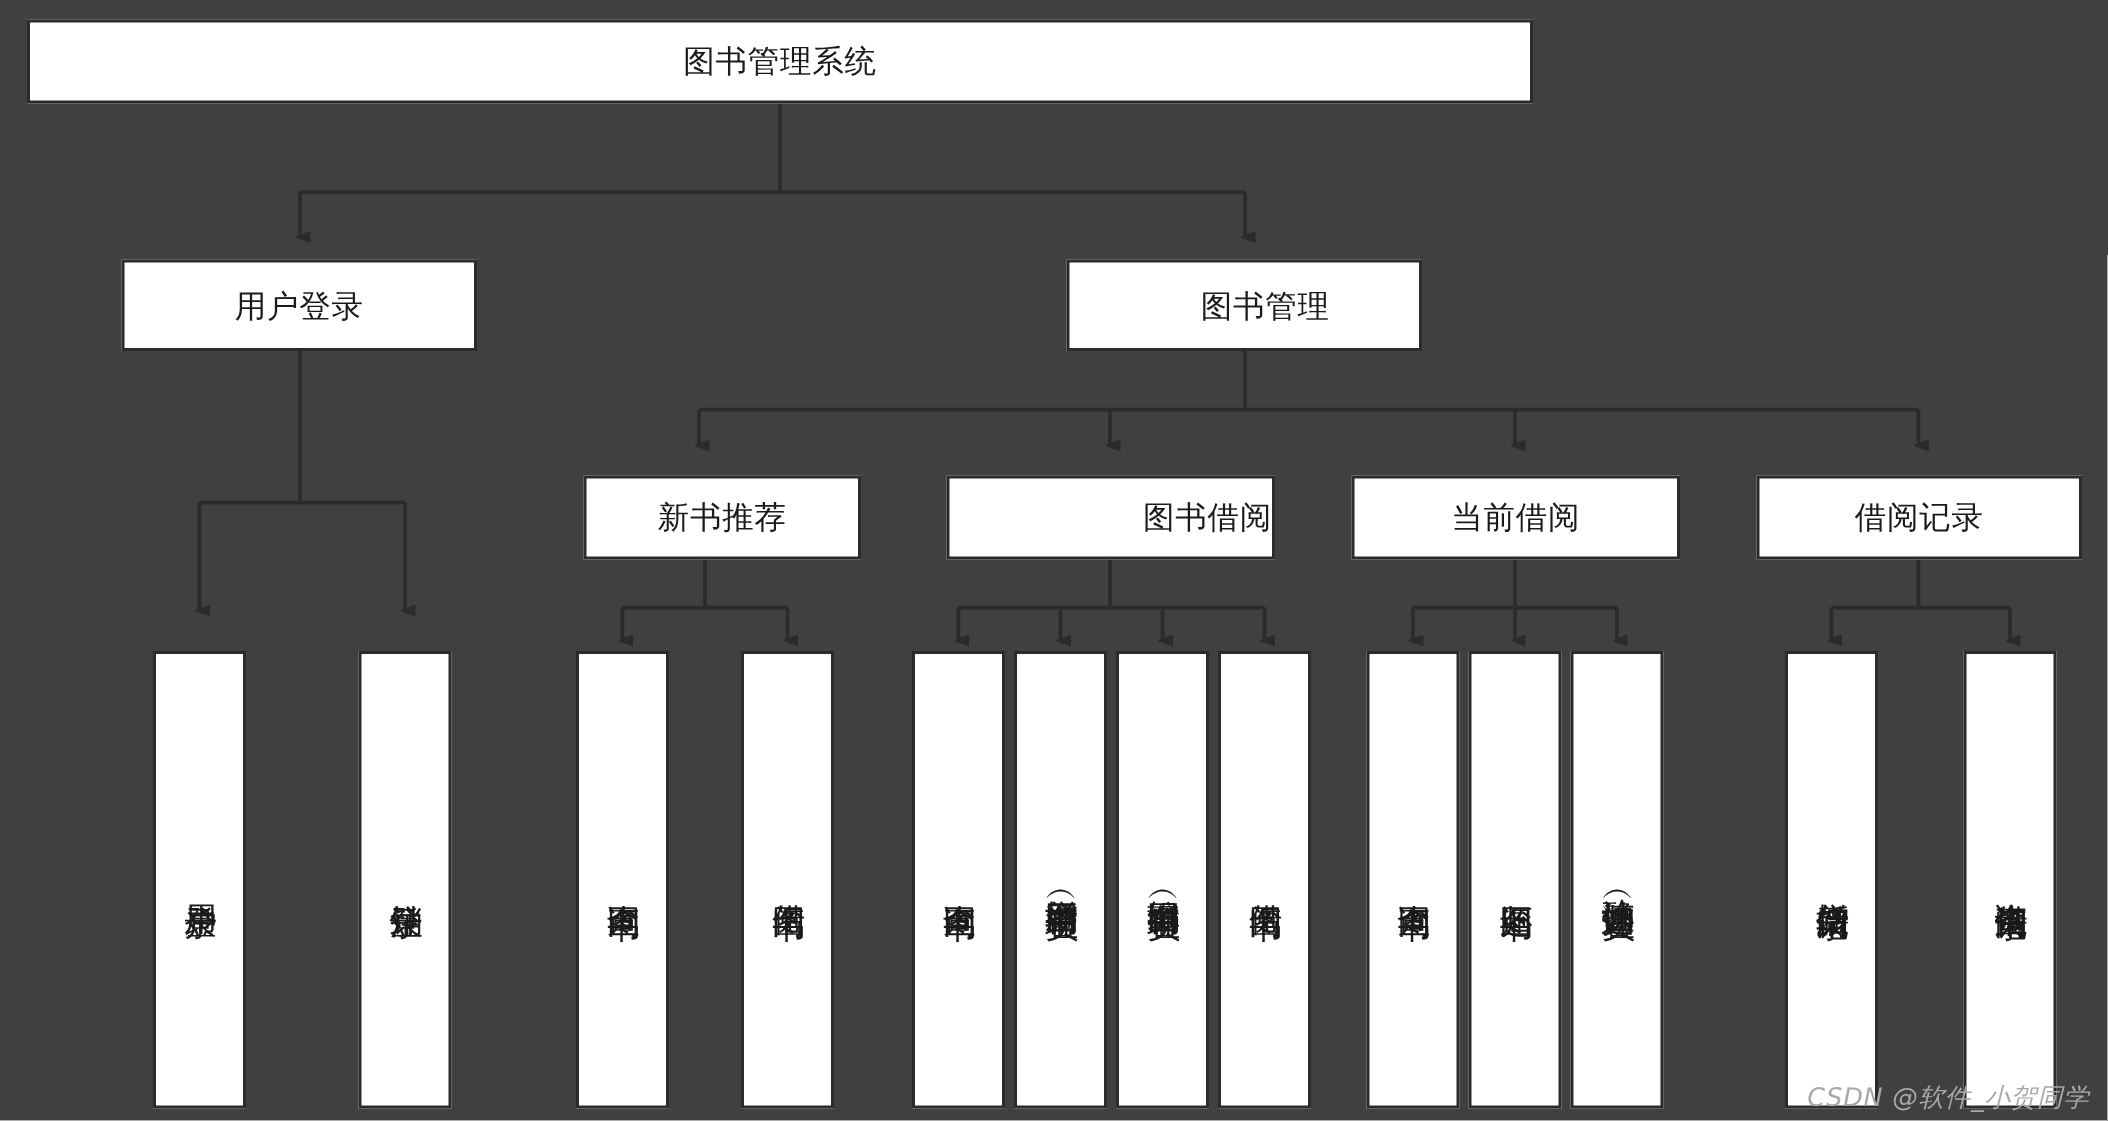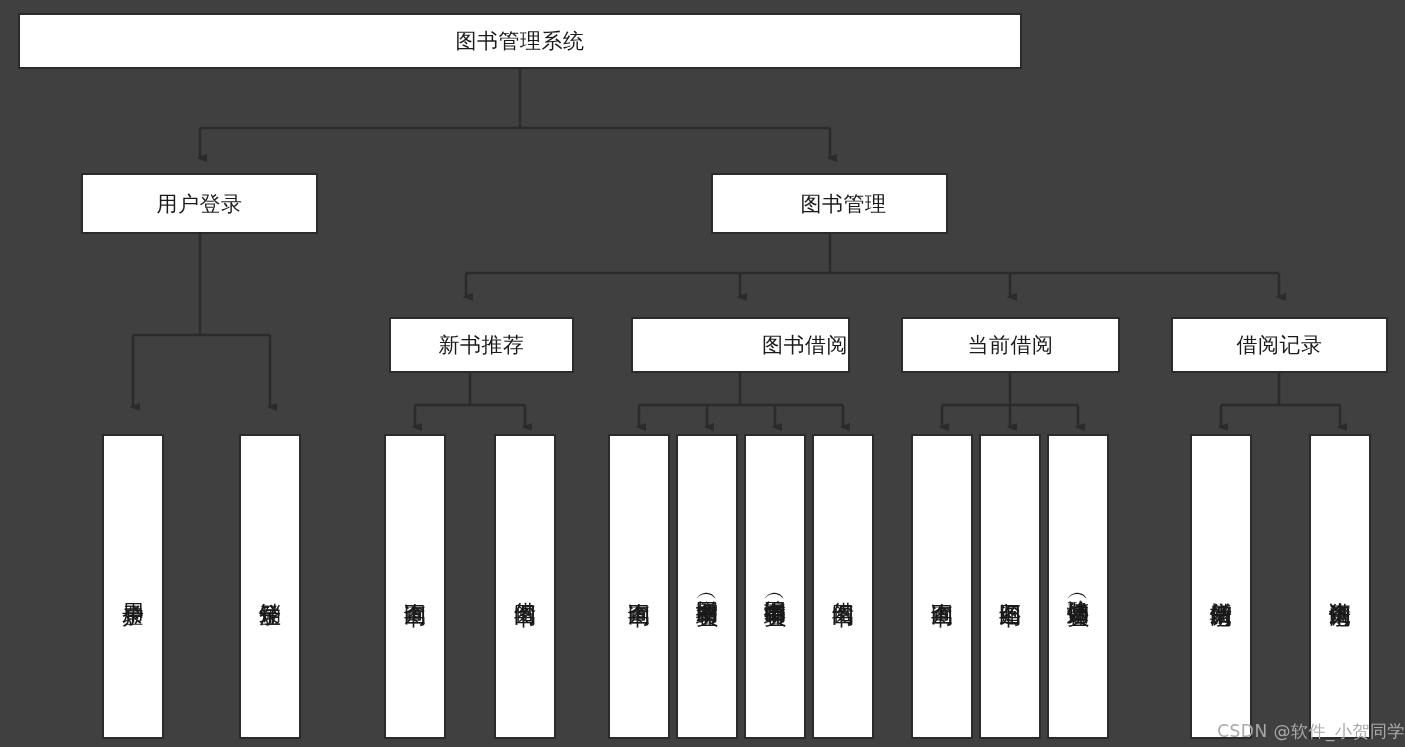--- a/index.html
+++ b/index.html
@@ -50,26 +50,27 @@
     justify-content: center;
     text-align: center;
   }
   .node.vert .vtxt {
     writing-mode: vertical-rl;
     text-orientation: upright;
     white-space: nowrap;
   }
   #watermark {
     position: absolute;
-    right: 0;
+    right: 12px;
     bottom: 4px;
     font-size: 17px;
     color: #a8a8a8;
     white-space: nowrap;
     letter-spacing: 0.5px;
+    font-style: italic;
   }
 </style>
 </head>
 <body>
 
 <div id="canvas">
 
   <svg id="edges" viewBox="0 0 1405 747">
     <defs>
       <marker id="arrow" markerWidth="10" markerHeight="10" refX="4" refY="7" orient="auto" markerUnits="userSpaceOnUse">

